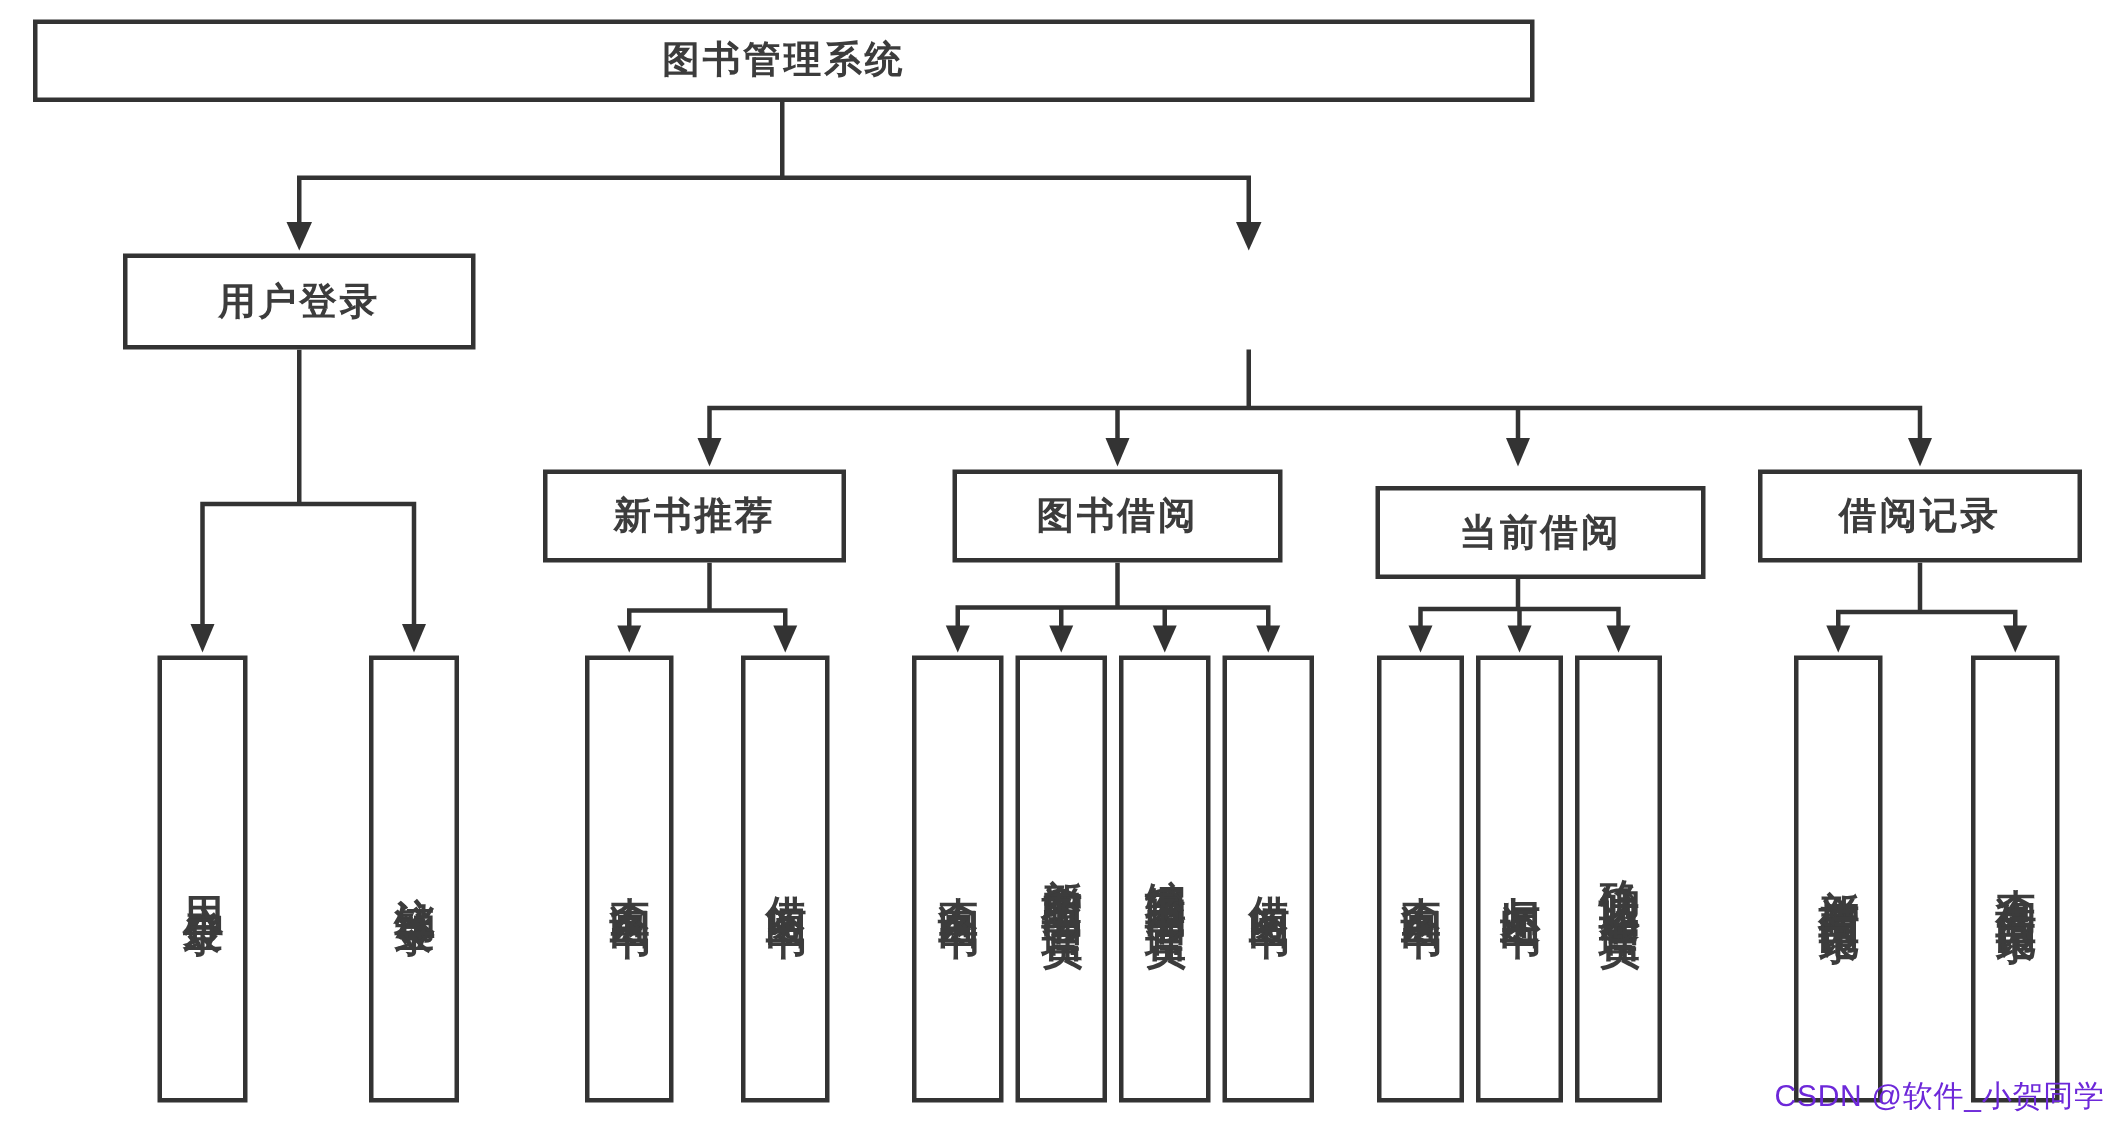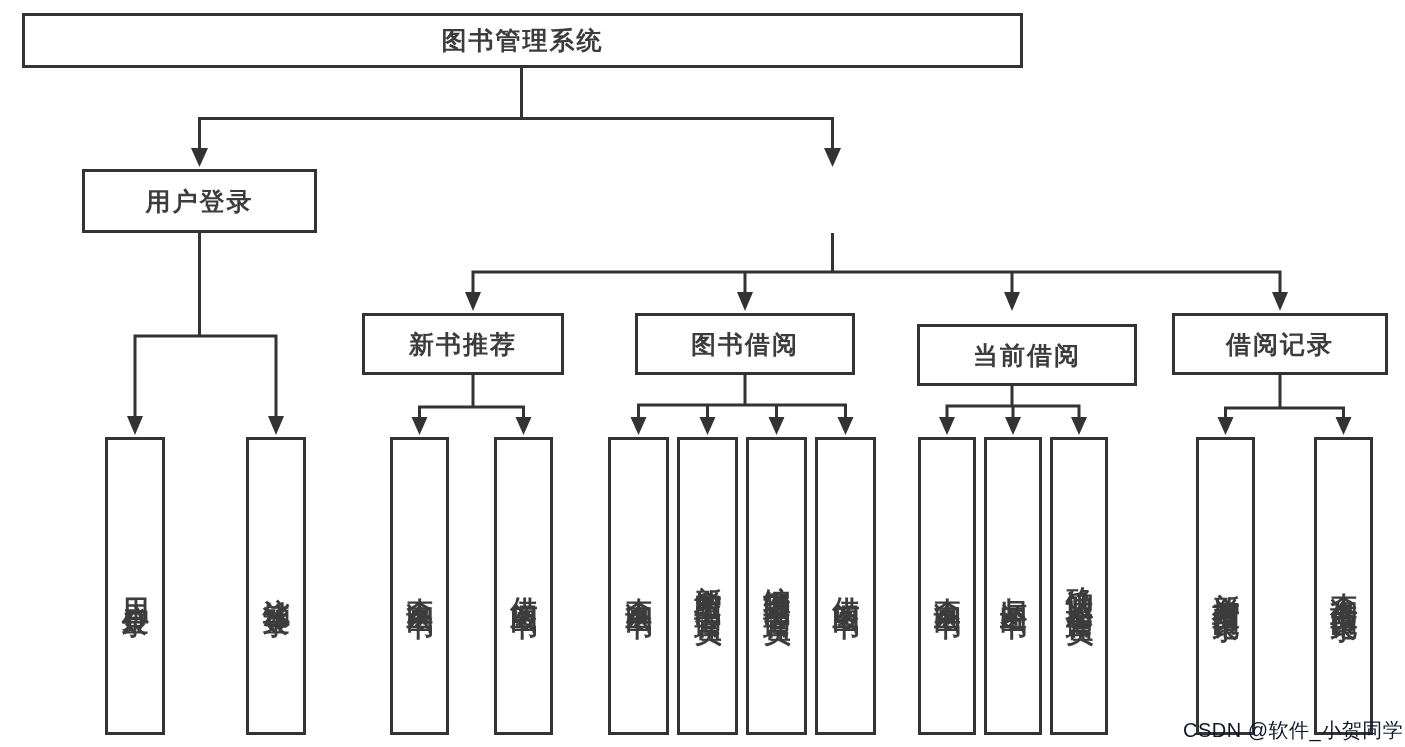--- a/index.html
+++ b/index.html
@@ -53,21 +53,21 @@
     text-orientation: mixed;
     font-size: 27px;
     letter-spacing: 5px;
     line-height: 1;
   }
   .watermark {
     position: absolute;
     left: 1183px;
     top: 717px;
     font-size: 20px;
-    color: #0f172a;
+    color: #6d28d9;
     letter-spacing: 0.5px;
     white-space: nowrap;
     z-index: 5;
   }
 </style>
 </head>
 <body>
 
 <div class="canvas">
 

